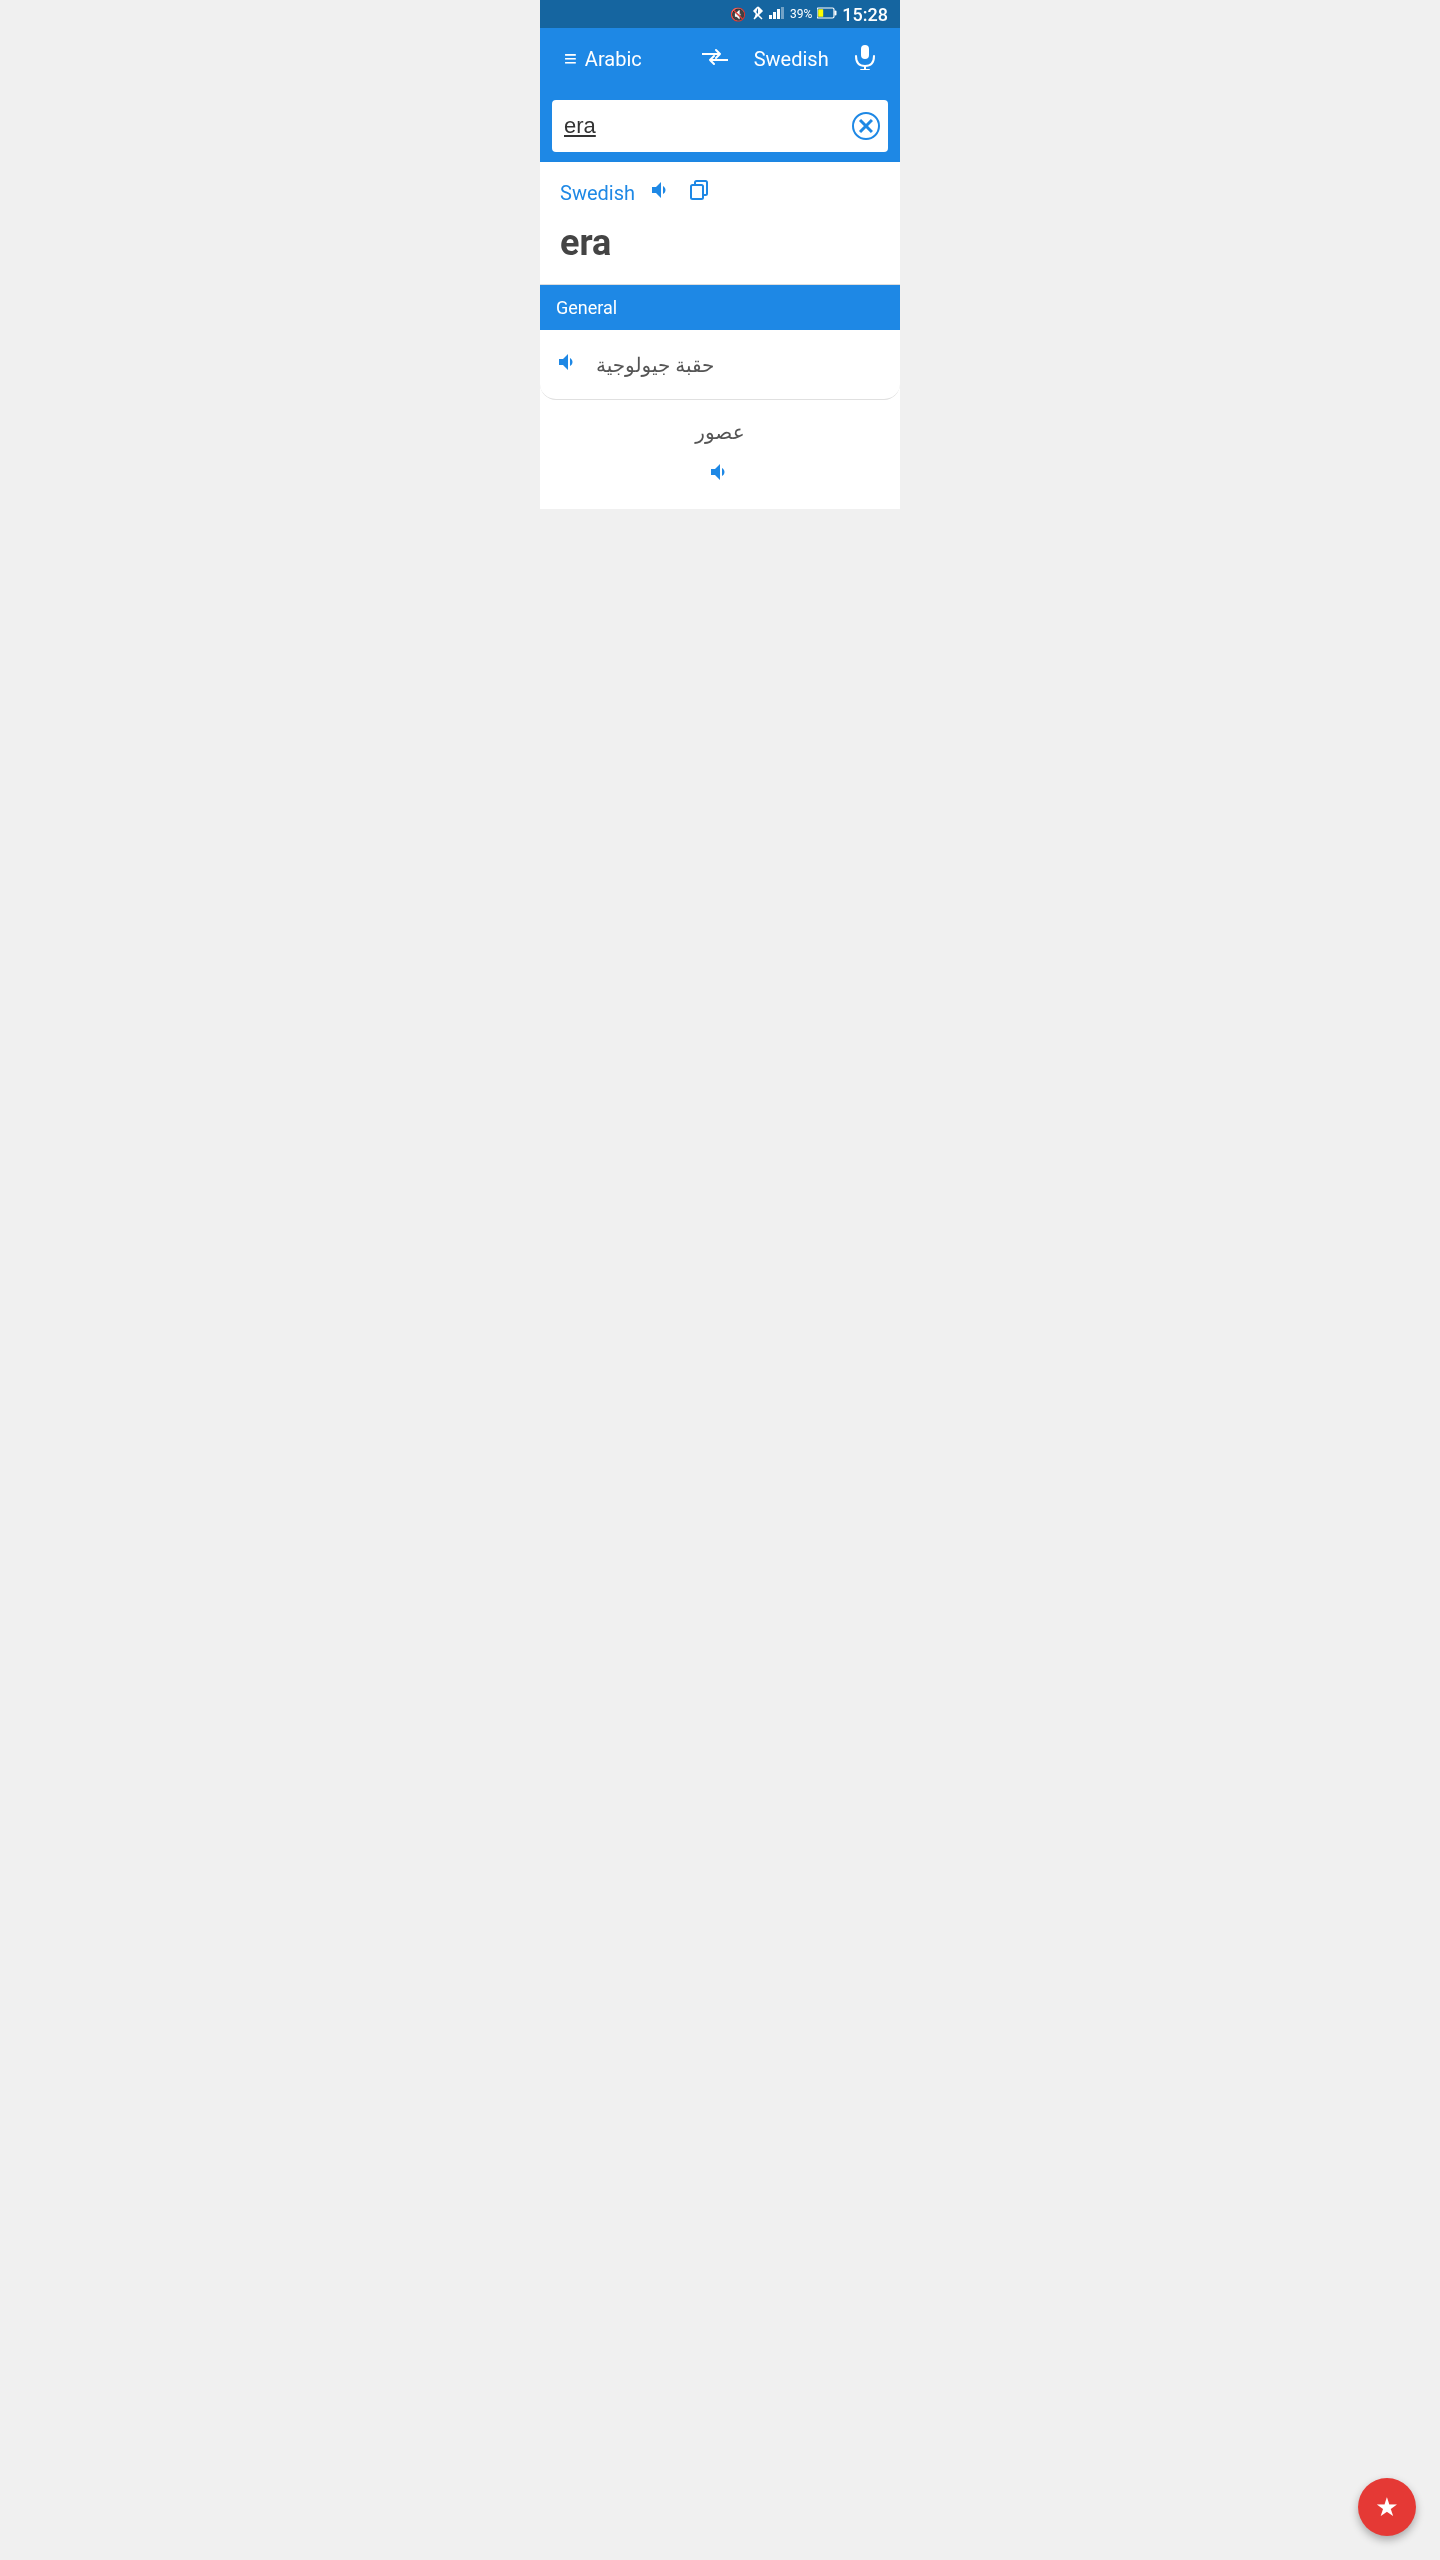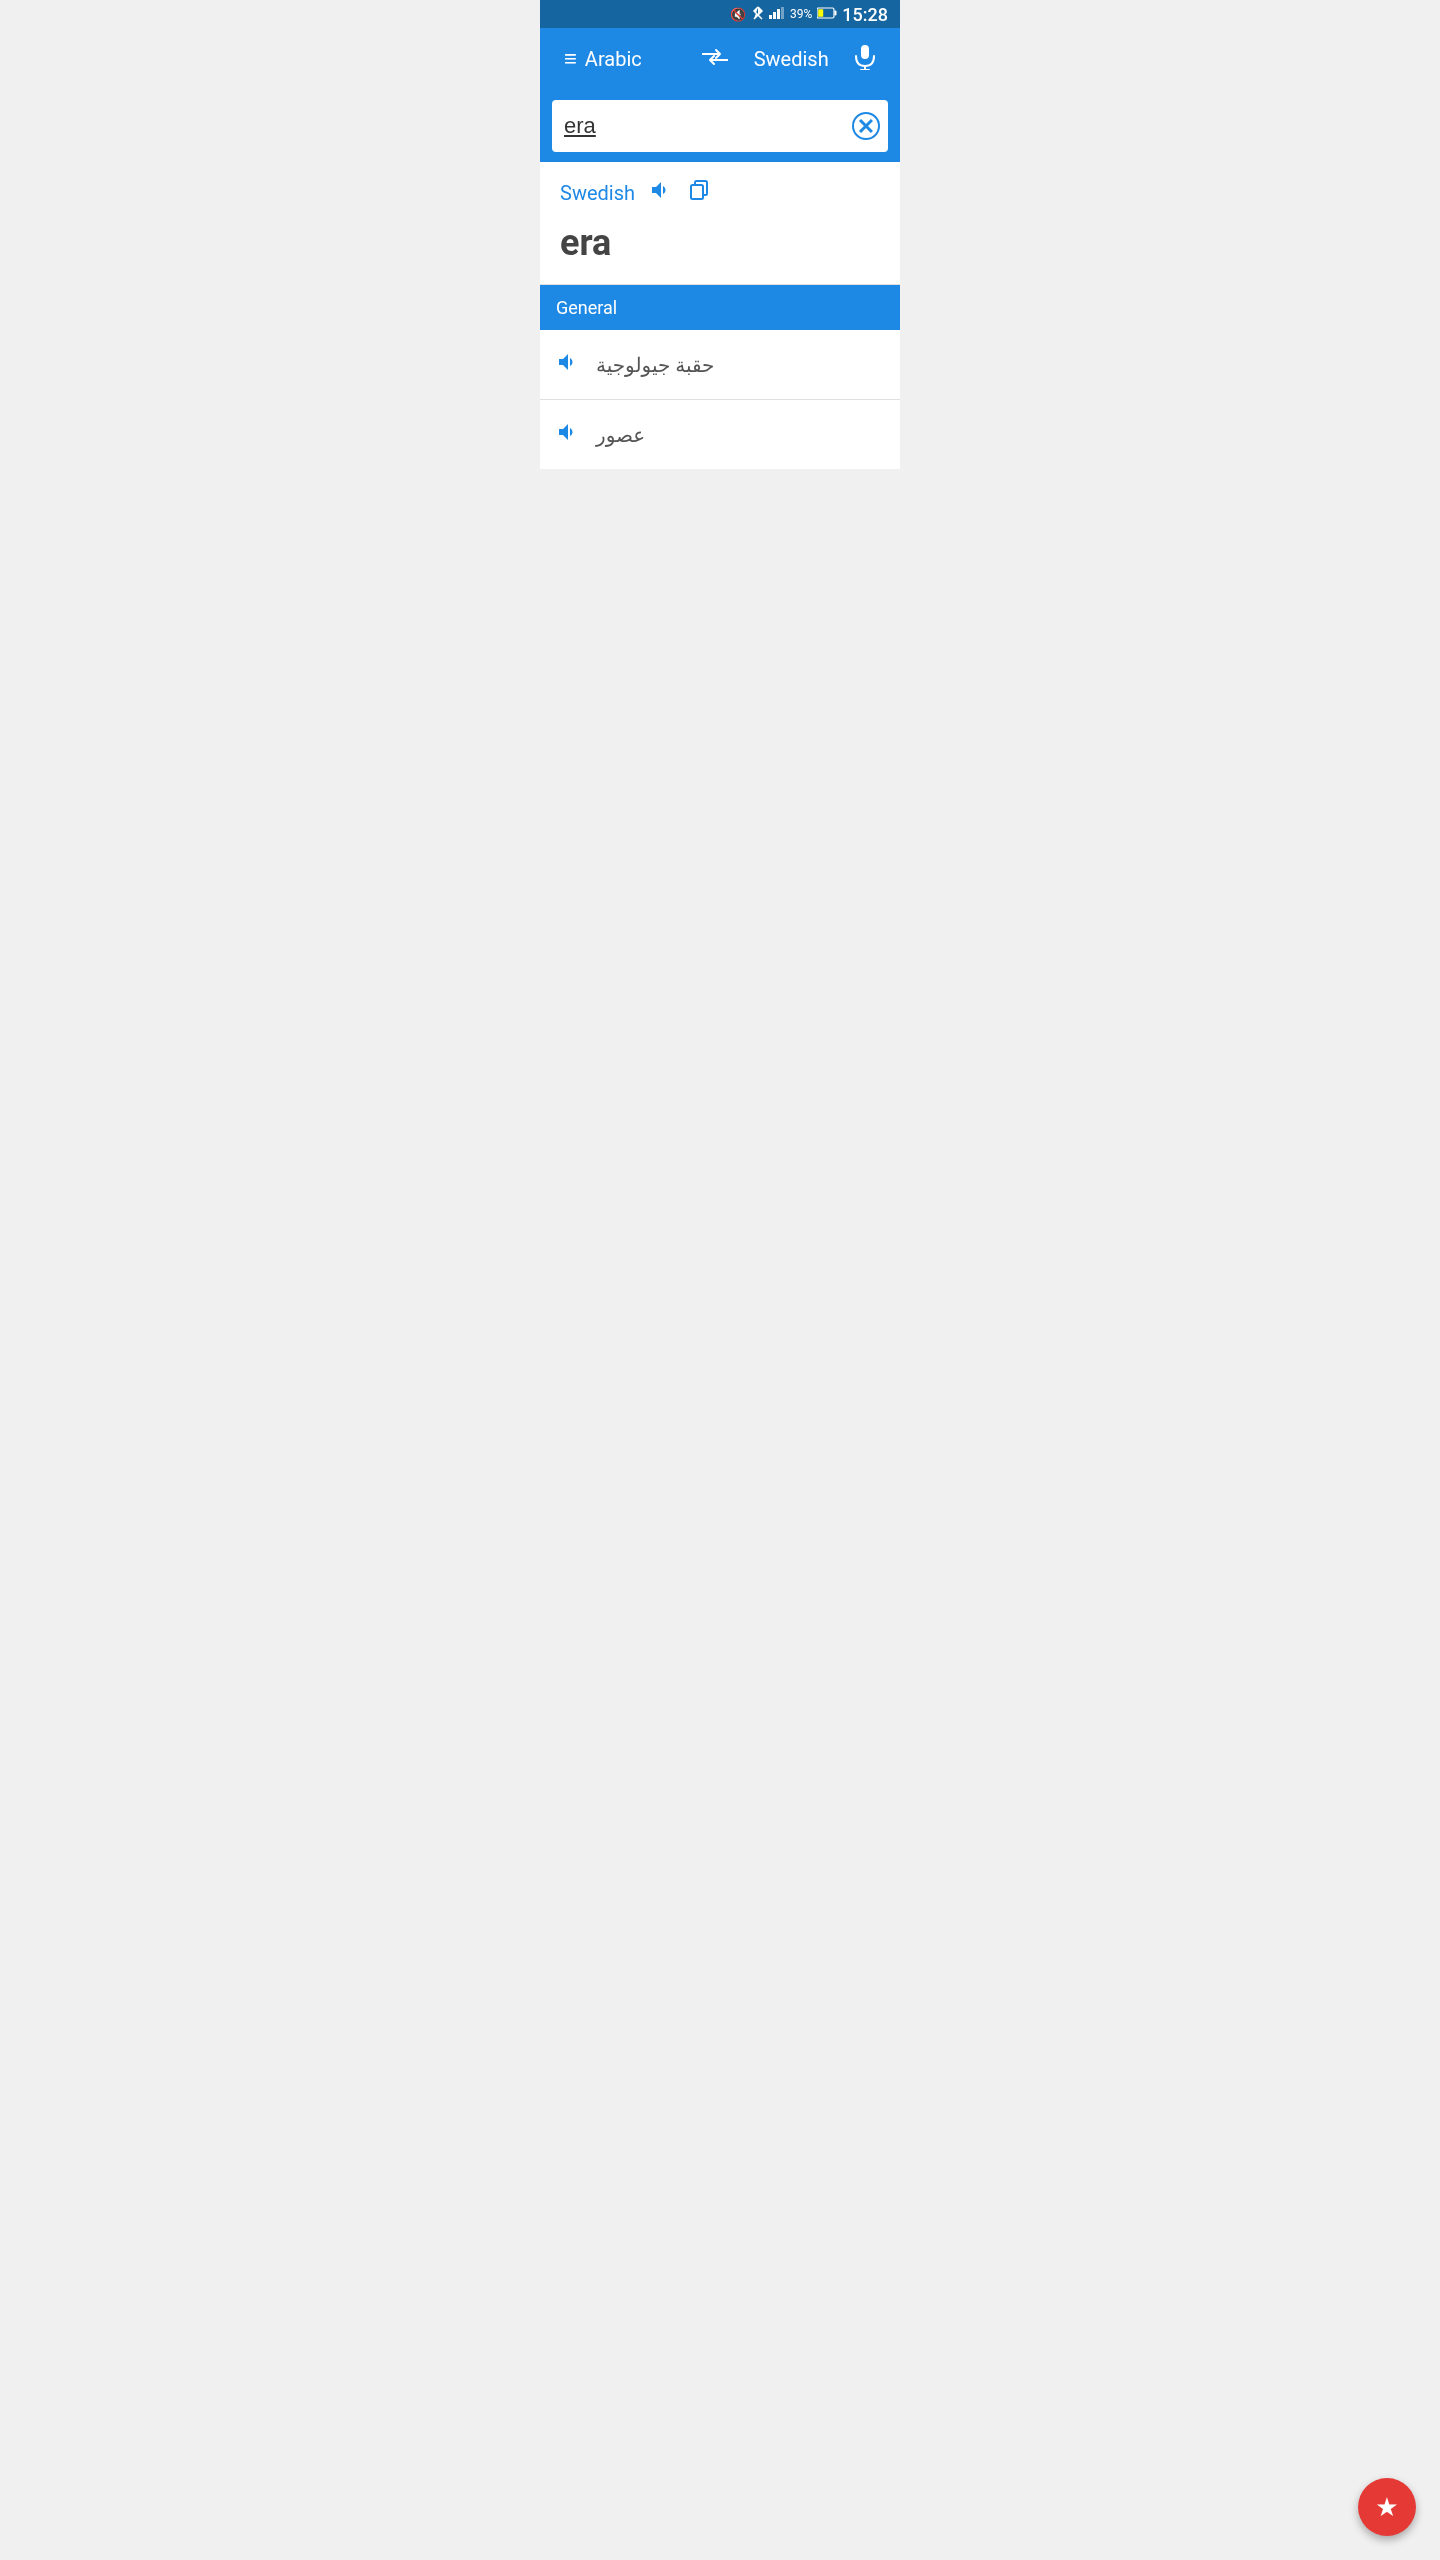--- a/index.html
+++ b/index.html
@@ -189,20 +189,21 @@
     }
 
     .translation-item {
       display: flex;
       align-items: center;
       justify-content: flex-end;
       padding: 20px 16px;
       border-bottom: 1px solid #e0e0e0;
       gap: 16px;
       direction: rtl;
+      border-radius: 16px;
     }
 
     .translation-item-text {
       font-size: 20px;
       color: #555;
       text-align: right;
       direction: rtl;
     }
 
     .translation-item-speaker {
@@ -329,21 +330,21 @@
     <span class="translation-item-speaker">
       <svg class="speaker-svg" viewBox="0 0 24 24">
         <path d="M3 9v6h4l5 5V4L7 9H3zm13.5 3c0-1.77-1.02-3.29-2.5-4.03v8.05c1.48-.73 2.5-2.25 2.5-4.02z"></path>
       </svg>
     </span>
   </div>
 
 
 
 
-  <div class="translation-item" style="border-bottom: none;">
+  <div class="translation-item" style="border-bottom: none; flex-direction: column;">
     <span class="translation-item-text">عصور</span>
     <span class="translation-item-speaker">
       <svg class="speaker-svg" viewBox="0 0 24 24">
         <path d="M3 9v6h4l5 5V4L7 9H3zm13.5 3c0-1.77-1.02-3.29-2.5-4.03v8.05c1.48-.73 2.5-2.25 2.5-4.02z"></path>
       </svg>
     </span>
   </div>
 
 </div>
 

